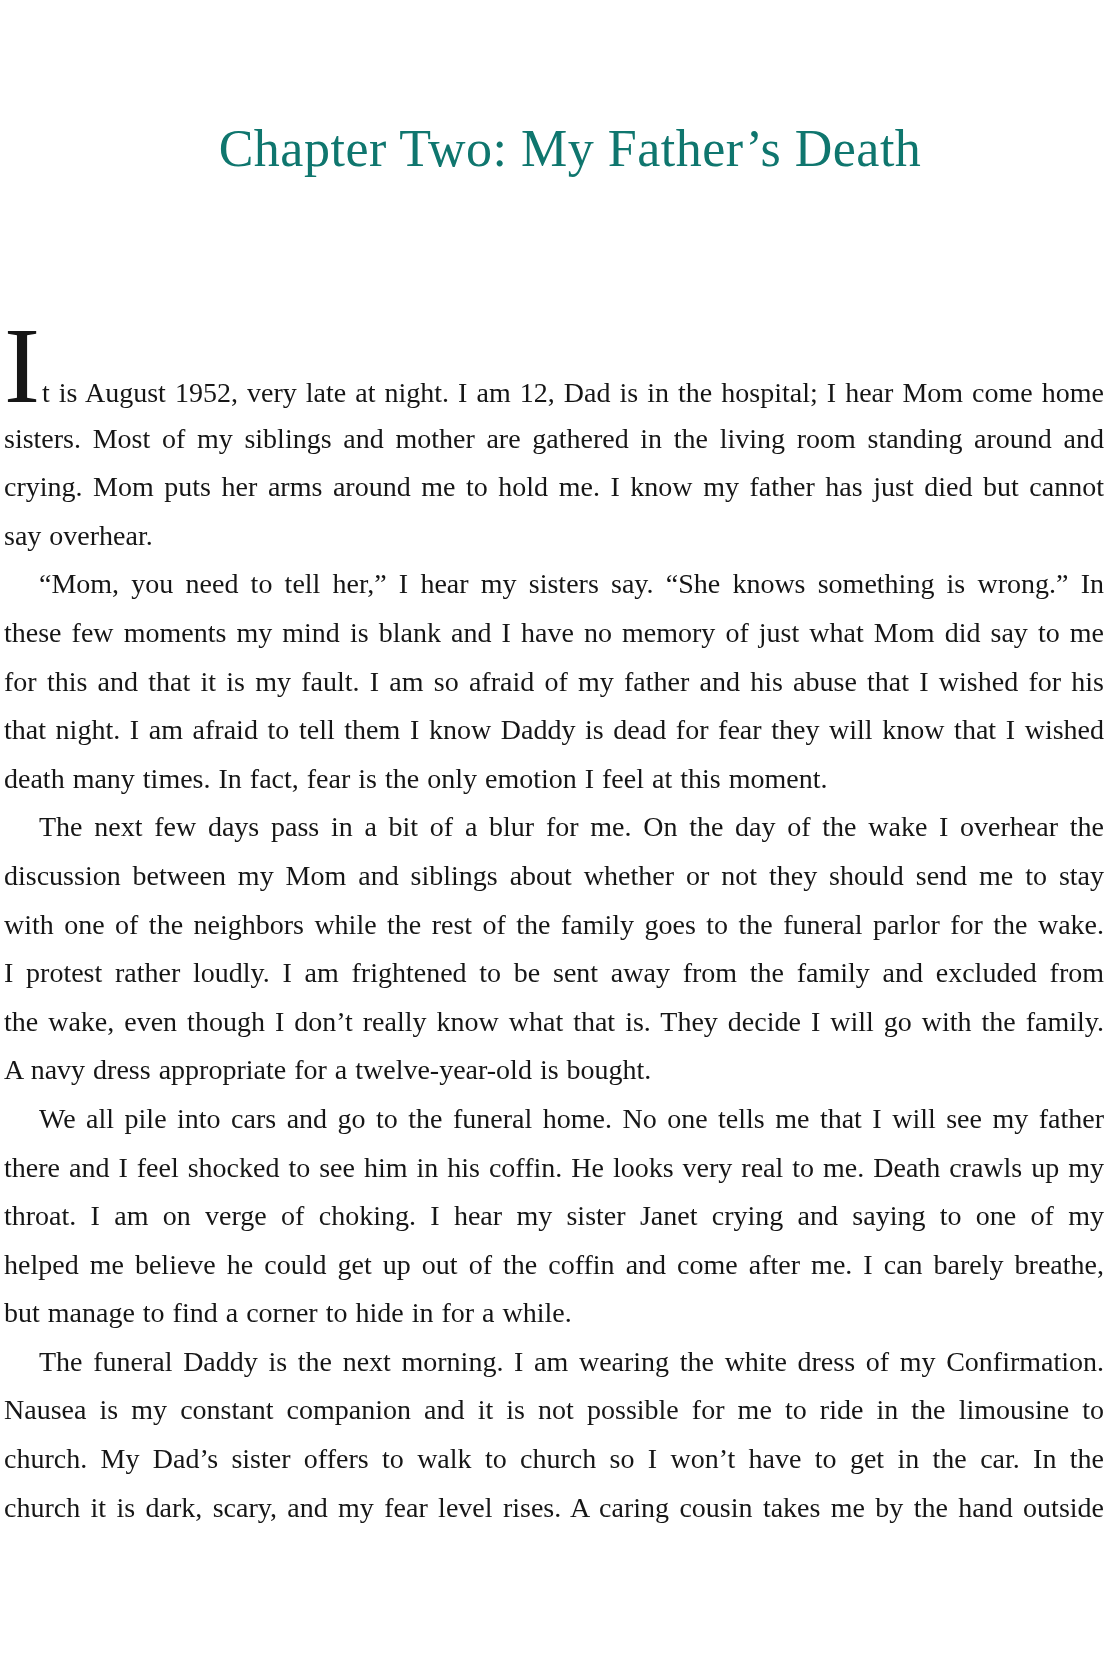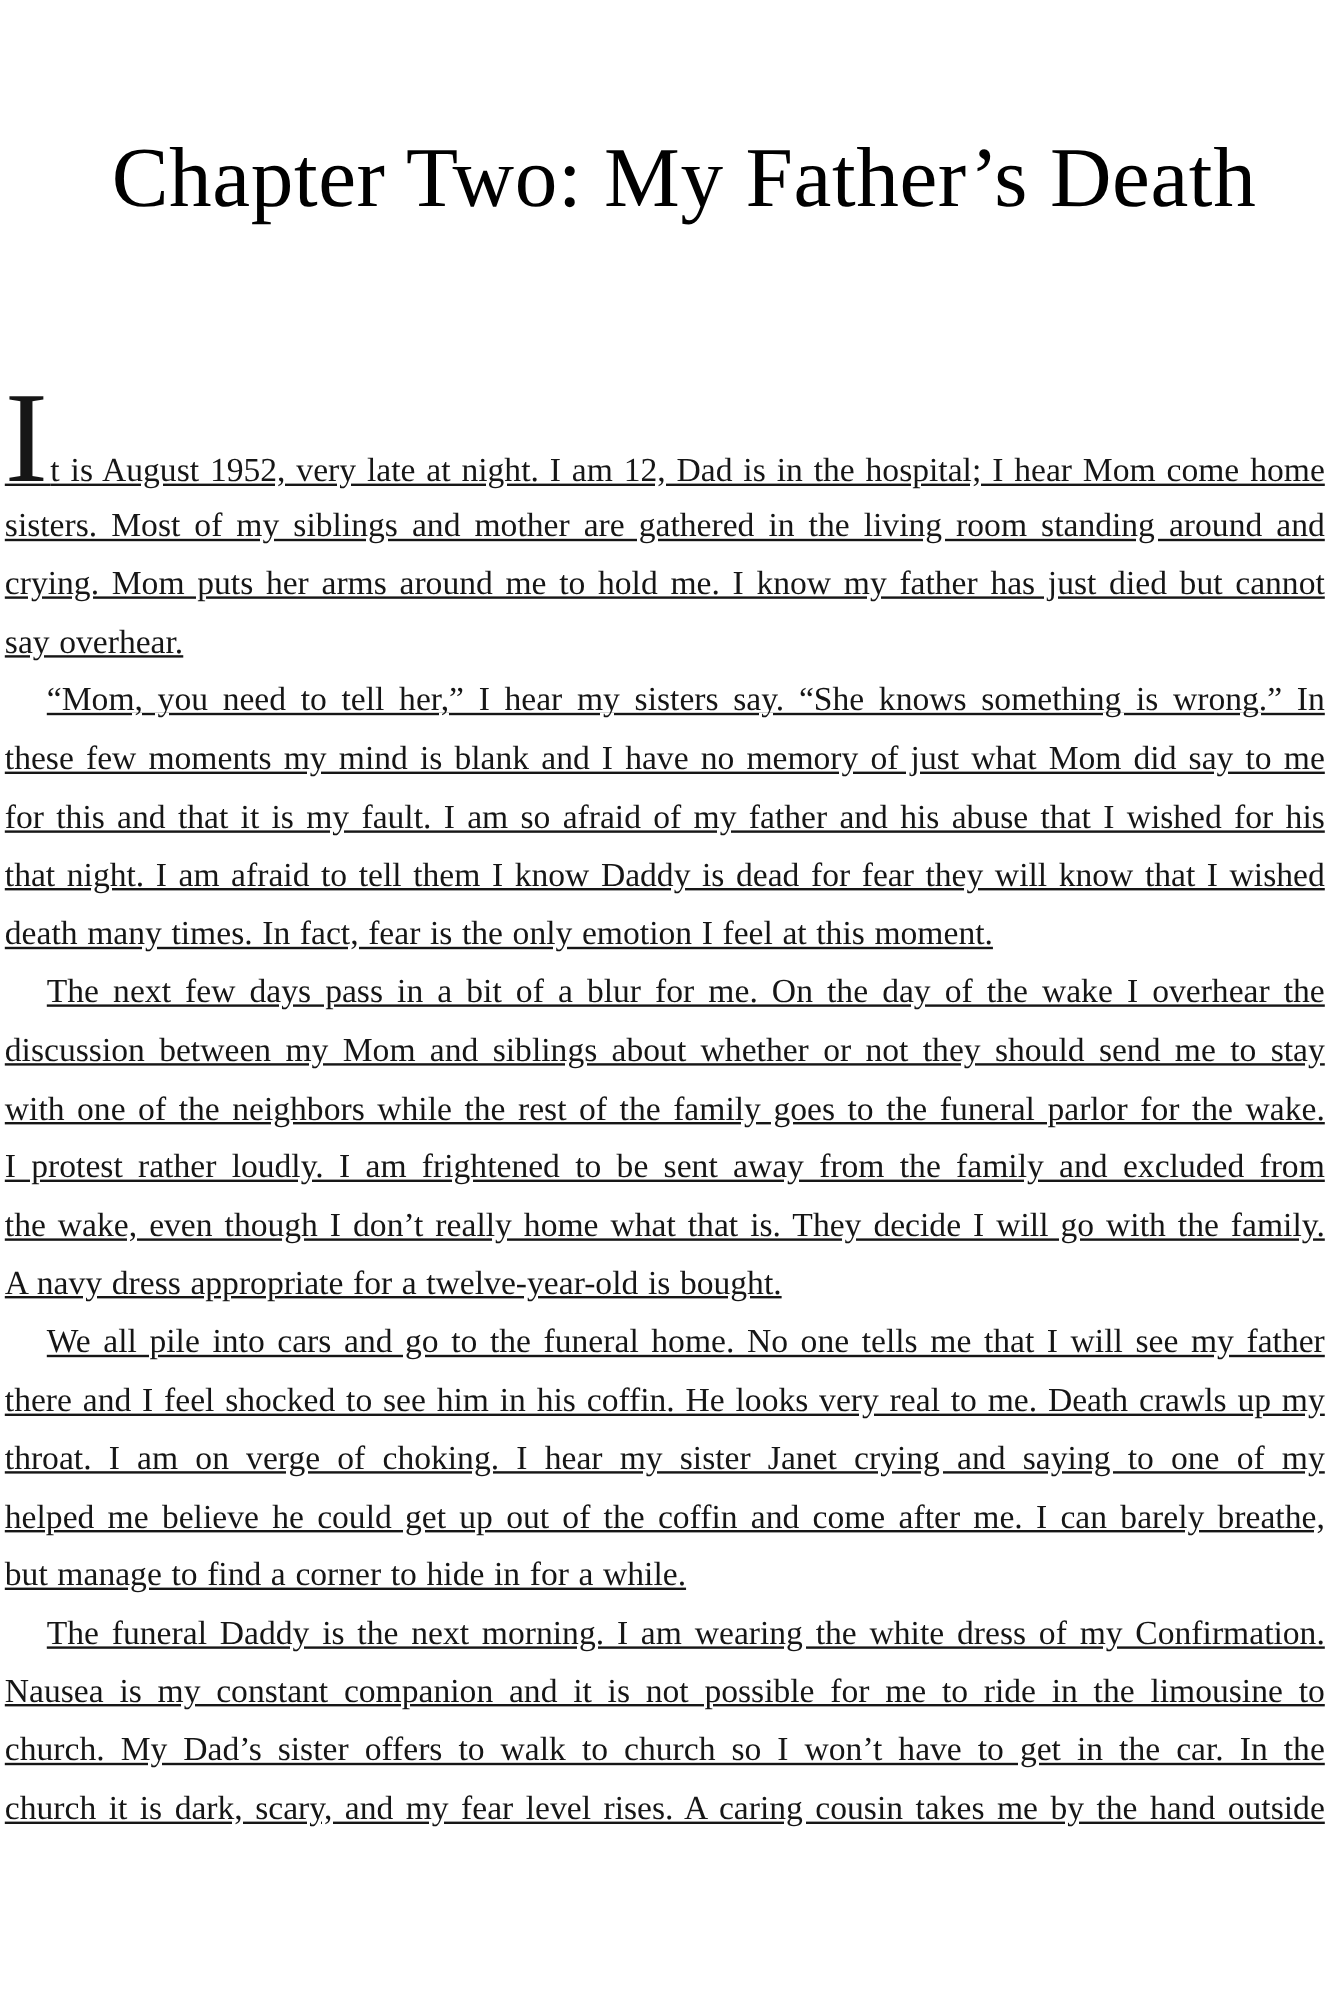--- a/index.html
+++ b/index.html
@@ -7,34 +7,34 @@
     position: relative;
     width: 1112px;
     height: 1667px;
     background: #ffffff;
     overflow: hidden;
     font-family: "Liberation Serif", "DejaVu Serif", serif;
     color: #161616;
   }
   .chapter-title {
     margin: 118px 0 0 0;
-    font-size: 71px;
+    font-size: 52px;
     font-weight: 400;
     line-height: 62px;
     text-align: center;
     letter-spacing: 0.5px;
-    color: #000000;
+    color: #0f766e;
     padding-left: 28px;
   }
   .text-block {
     margin-top: 186px;
     padding-left: 4px;
     padding-right: 8px;
   }
-  .paragraph { margin: 0; padding: 0; text-decoration: underline; }
+  .paragraph { margin: 0; padding: 0; }
   .line {
     font-size: 28px;
     height: 48.6px;
     line-height: 48.6px;
     text-align: justify;
     text-align-last: justify;
     word-spacing: 1px;
     white-space: normal;
   }
   .line.flush { text-align-last: left; }
@@ -63,21 +63,21 @@
         <div class="line">these few moments my mind is blank and I have no memory of just what Mom did say to me</div>
         <div class="line">for this and that it is my fault. I am so afraid of my father and his abuse that I wished for his</div>
         <div class="line">that night. I am afraid to tell them I know Daddy is dead for fear they will know that I wished</div>
         <div class="line flush">death many times. In fact, fear is the only emotion I feel at this moment.</div>
       </div>
       <div class="paragraph">
         <div class="line indent">The next few days pass in a bit of a blur for me. On the day of the wake I overhear the</div>
         <div class="line">discussion between my Mom and siblings about whether or not they should send me to stay</div>
         <div class="line">with one of the neighbors while the rest of the family goes to the funeral parlor for the wake.</div>
         <div class="line">I protest rather loudly. I am frightened to be sent away from the family and excluded from</div>
-        <div class="line">the wake, even though I don’t really home what that is. They decide I will go with the family.</div>
+        <div class="line">the wake, even though I don’t really know what that is. They decide I will go with the family.</div>
         <div class="line flush">A navy dress appropriate for a twelve-year-old is bought.</div>
       </div>
       <div class="paragraph">
         <div class="line indent">We all pile into cars and go to the funeral home. No one tells me that I will see my father</div>
         <div class="line">there and I feel shocked to see him in his coffin. He looks very real to me. Death crawls up my</div>
         <div class="line">throat. I am on verge of choking. I hear my sister Janet crying and saying to one of my</div>
         <div class="line">helped me believe he could get up out of the coffin and come after me. I can barely breathe,</div>
         <div class="line flush">but manage to find a corner to hide in for a while.</div>
       </div>
       <div class="paragraph">

